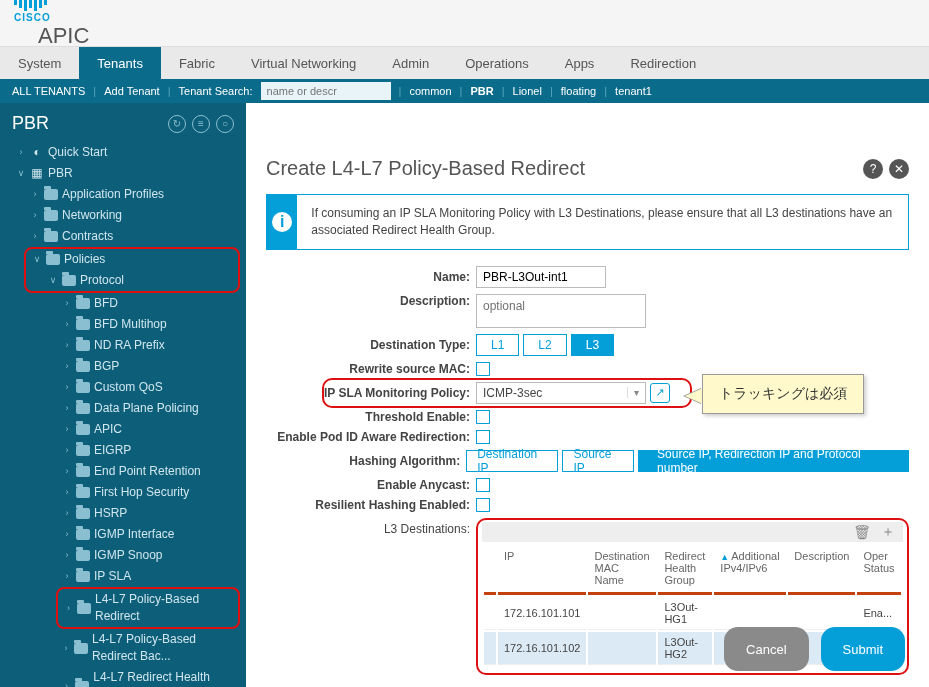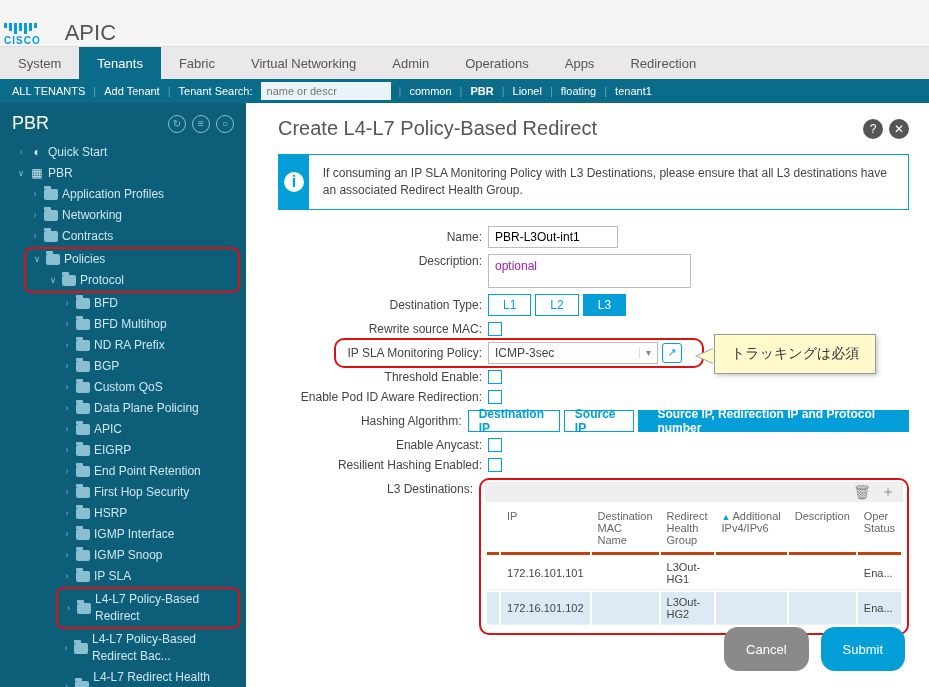--- a/index.html
+++ b/index.html
@@ -1,19 +1,19 @@
 <!DOCTYPE html>
 <html><head>
 <meta charset="utf-8">
 <style>
   * { box-sizing: border-box; margin: 0; padding: 0; font-family: Arial, Helvetica, sans-serif; }
   body { width: 929px; height: 687px; background: #fff; overflow: hidden; }
 
   
-  .brand-bar { height: 47px; background: #f5f5f5; display: flex; align-items: flex-end; padding: 0 4px; border-bottom: 1px solid #ddd; }
+  .brand-bar { height: 47px; background: #f5f5f5; display: flex; align-items: flex-start; padding: 0 14px; border-bottom: 1px solid #ddd; flex-direction: column; }
   .logo { color: #049fd9; font-weight: bold; letter-spacing: 1px; font-size: 10px; line-height: 10px; }
   .logo-bars { display:flex; gap:2px; margin-bottom:2px;}
   .logo-bars span{ width:3px; background:#049fd9; display:inline-block;}
   .app-name { margin-left: 24px; font-size: 22px; color: #555; }
 
   
   .main-tabs { height: 32px; background: #e9e9e9; display: flex; align-items: stretch; }
   .main-tab { padding: 0 18px; display:flex; align-items:center; font-size: 13px; color: #555; cursor: pointer; }
   .main-tab.active { background:#0a6b8a; color:#fff; }
 
@@ -37,49 +37,49 @@
   .tree-row .caret { width:10px; text-align:center; color:#8abfd1; font-size:9px;}
   .folder-icon { width:14px; height:11px; background:#8abfd1; border-radius:2px; position:relative; flex:0 0 14px;}
   .folder-icon::before { content:""; position:absolute; top:-3px; left:0; width:7px; height:3px; background:#8abfd1; border-radius:1px 1px 0 0;}
   .tree-row.lv1 { padding-left: 6px;}
   .tree-row.lv2 { padding-left: 20px;}
   .tree-row.lv4 { padding-left: 52px;}
   .hl-red { border:2px solid #d11; border-radius:8px; }
 
   
   .panel { flex:1; background:#fff; overflow:hidden; position:relative; }
-  .panel-inner { padding:14px 20px 12px 32px; }
+  .panel-inner { padding:14px 20px 12px 20px;margin-top:40px; }
   .panel-title-row { display:flex; align-items:center; justify-content:space-between; }
   .panel-title { font-size:20px; color:#555; }
   .panel-title-icons { display:flex; gap:6px;}
   .round-dark { width:20px; height:20px; border-radius:50%; background:#555; color:#fff; display:flex; align-items:center; justify-content:center; font-size:12px; cursor:pointer;}
 
   .info-banner { margin-top:14px; border:1px solid #049fd9; display:flex; align-items:flex-start; }
   .info-banner .i { width:40px; align-self:stretch; background:#049fd9; color:#fff; display:flex; align-items:center; justify-content:center; }
   .info-banner .i span{ width:20px;height:20px;border-radius:50%;background:#fff;color:#049fd9;font-weight:bold;display:flex;align-items:center;justify-content:center;}
   .info-banner .msg { padding:10px 14px; font-size:12px; color:#444; line-height:1.4;}
 
   .form { margin-top:16px; font-size:12px; color:#444; }
   .form-row { display:flex; align-items:center; margin-bottom:6px; }
-  .form-row label { width:210px; text-align:right; padding-right:6px; }
+  .form-row label { width:210px; text-align:right; padding-right:6px;font-weight:bold; }
   .form-row .ctrl { display:flex; align-items:center; gap:4px; position:relative;}
   .text-input { height:22px; border:1px solid #bbb; padding:0 6px; font-size:12px; }
   .text-input.name { width:130px;}
-  .textarea { width:203px; height:34px; border:1px solid #bbb; padding:4px 6px; font-size:12px; color:#a21caf;}
+  .textarea { width:170px; height:34px; border:1px solid #bbb; padding:4px 6px; font-size:12px; color:#737373;}
   .seg { border:1px solid #049fd9; height:22px; display:inline-flex; align-items:center; justify-content:center; padding:0 14px; color:#049fd9; font-size:12px; cursor:pointer;}
   .seg + .seg { border-left:1px solid #049fd9;}
   .seg.active { background:#049fd9; color:#fff;}
   .chk { width:14px; height:14px; border:1px solid #049fd9; background:#fff; cursor:pointer;}
   .select-wrap { display:flex; align-items:center; border:1px solid #bbb; height:22px; width:170px; background:#fff;}
   .select-wrap span.val{ flex:1; padding:0 6px; font-size:12px;}
   .select-wrap .dd { width:18px; text-align:center; color:#888; border-left:1px solid #ddd; font-size:10px;}
   .link-out { width:20px; height:20px; border:1px solid #049fd9; color:#049fd9; display:flex; align-items:center; justify-content:center; font-size:11px; border-radius:3px; cursor:pointer;}
   .hl-red-inline { position:absolute; border:2px solid #d11; border-radius:10px; pointer-events:none;}
 
-  .hash-seg { display:flex;font-weight:bold;}
+  .hash-seg { display:flex;}
   .hash-seg .seg.wide { padding:0 10px;}
   .hash-seg .seg.active2 { background:#049fd9; color:#fff; padding:0 18px;}
 
   
   .callout { position:absolute; border:1px solid #999; background:#fff9cc; padding:10px 16px; font-size:14px; color:#333; box-shadow:2px 2px 4px rgba(0,0,0,0.2);}
   .callout-tail { position:absolute; width:0;height:0; border-top:8px solid transparent; border-bottom:8px solid transparent; border-right:18px solid #fff9cc; }
   .callout-tail.border { border-right-color:#999; margin-left:-1px;}
   .l3-box { border:2px solid #d11; border-radius:10px; padding:2px 4px 6px 4px; margin-left:52px;}
   .tbl-toolbar { height:20px; background:#eee; display:flex; justify-content:flex-end; align-items:center; gap:10px; padding-right:8px;}
   .tbl-toolbar .ico { color:#888; cursor:pointer; font-size:14px;}

